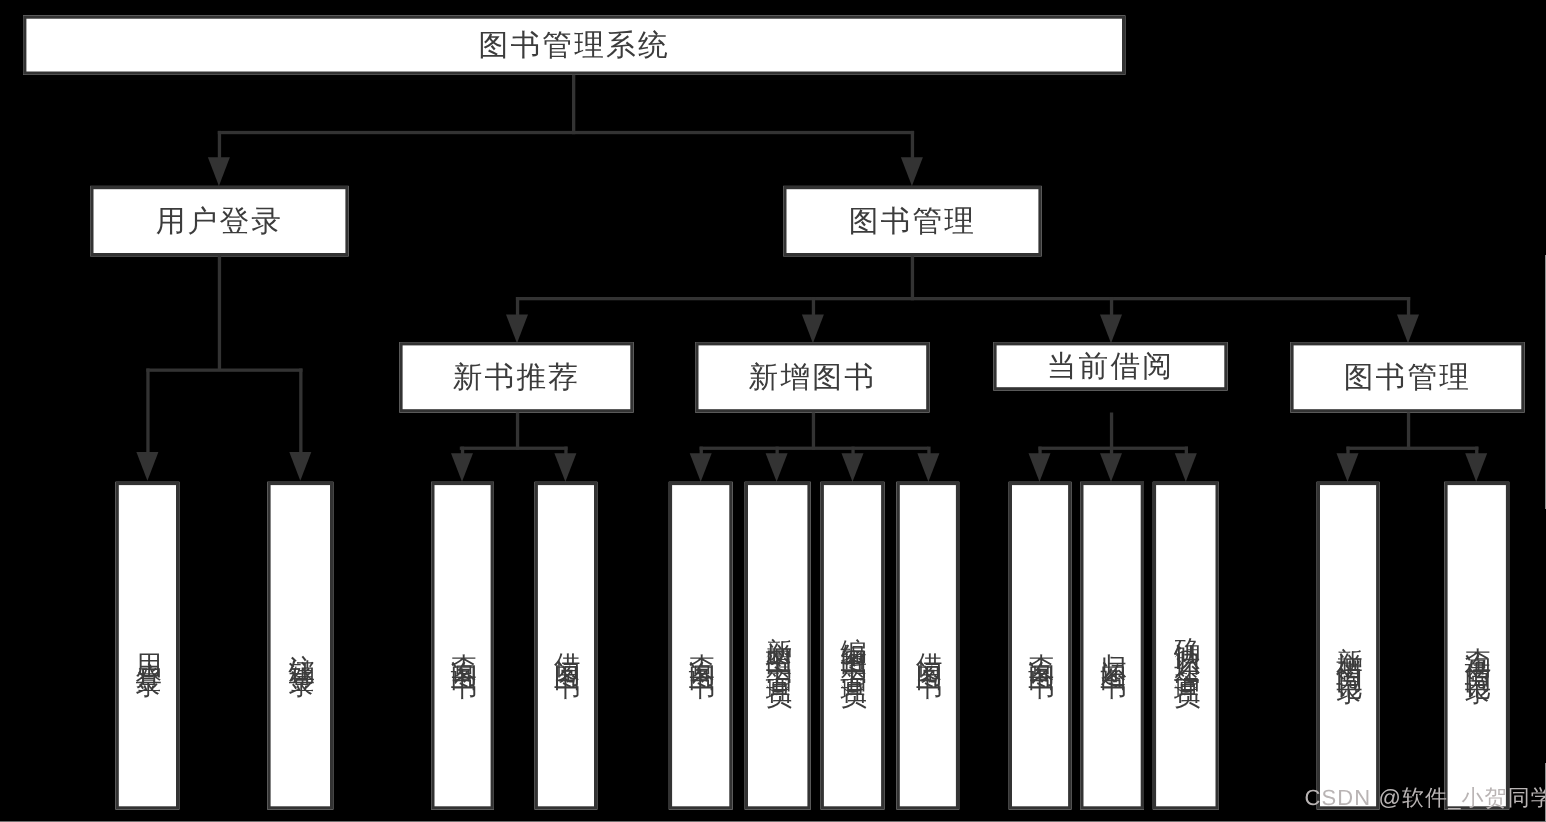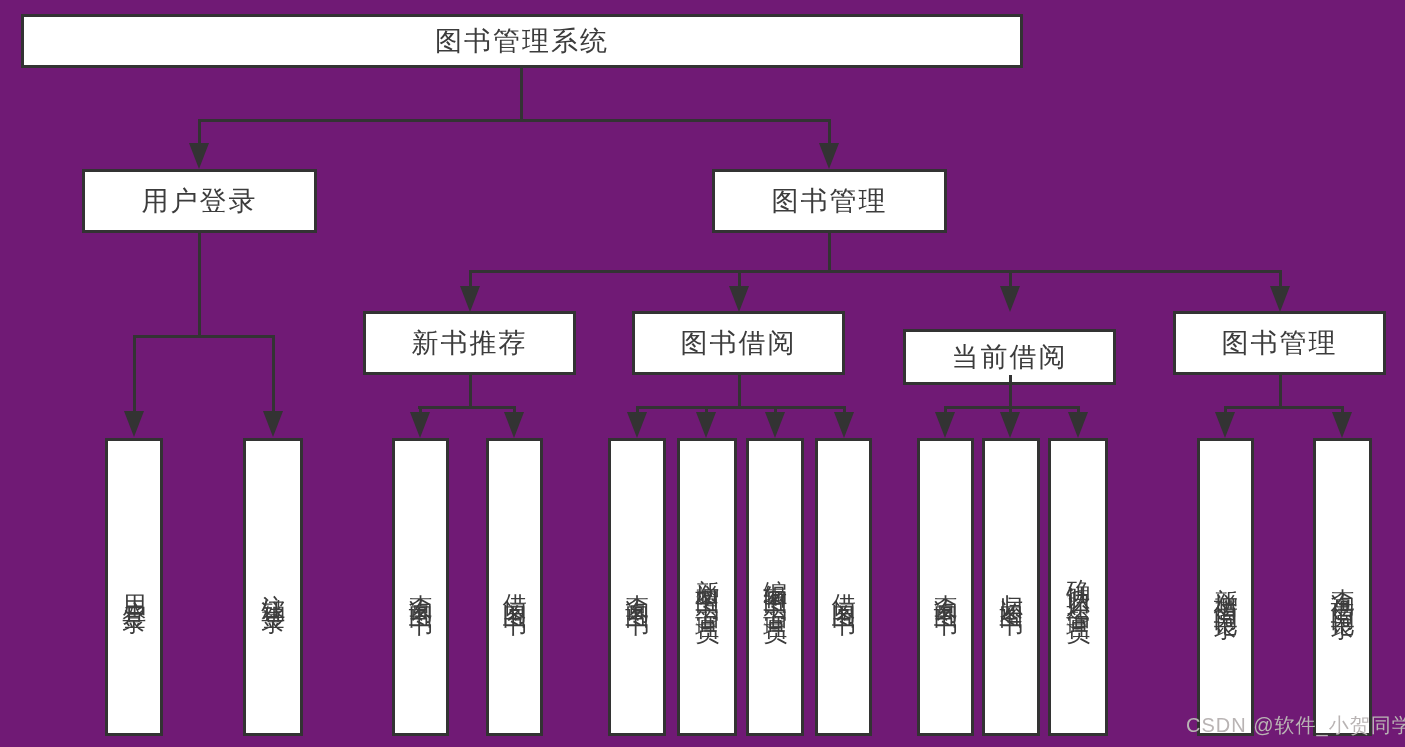--- a/index.html
+++ b/index.html
@@ -1,18 +1,18 @@
 <!DOCTYPE html>
 <html><head>
 <meta charset="utf-8">
 <style>
   html,body { margin:0; padding:0; background:#ffffff; }
   .canvas {
     position:relative; width:1405px; height:747px;
-    background:#701a75; overflow:hidden;
+    background:#000000; overflow:hidden;
     font-family:"Liberation Sans","DejaVu Sans",sans-serif;
   }
   .box {
     position:absolute; background:#ffffff;
     border:3px solid #333333; box-sizing:border-box;
     display:flex; align-items:center; justify-content:center;
     color:#3c3c3c;
   }
   .hbox { font-size:27px; letter-spacing:2px; }
   .leaf span {
@@ -79,23 +79,23 @@
   <div class="arrow" style="left:729px;  top:286px;"></div>
   <div class="vline" style="left:1009px; top:270px; height:18px;"></div>
   <div class="arrow" style="left:1000px; top:286px;"></div>
   <div class="vline" style="left:1279px; top:270px; height:18px;"></div>
   <div class="arrow" style="left:1270px; top:286px;"></div>
 
   <div class="box hbox" style="left:363px; top:311px; width:213px; height:64px;align-items:center;">
     <span>新书推荐</span>
   </div>
   <div class="box hbox" style="left:632px; top:311px; width:213px; height:64px;">
-    <span>图书借阅</span>
+    <span>新增图书</span>
   </div>
-  <div class="box hbox" style="left:903px; top:329px; width:213px; height:56px;">
+  <div class="box hbox" style="left:903px; top:311px; width:213px; height:44px;">
     <span>当前借阅</span>
   </div>
   <div class="box hbox" style="left:1173px; top:311px; width:213px; height:64px;">
     <span>图书管理</span>
   </div>
 
   <div class="vline" style="left:469px; top:375px; height:34px;"></div>
   <div class="hline" style="left:418px; top:406px; width:98px;"></div>
   <div class="vline" style="left:419px; top:406px; height:8px;"></div>
   <div class="arrow" style="left:410px; top:412px;"></div>

